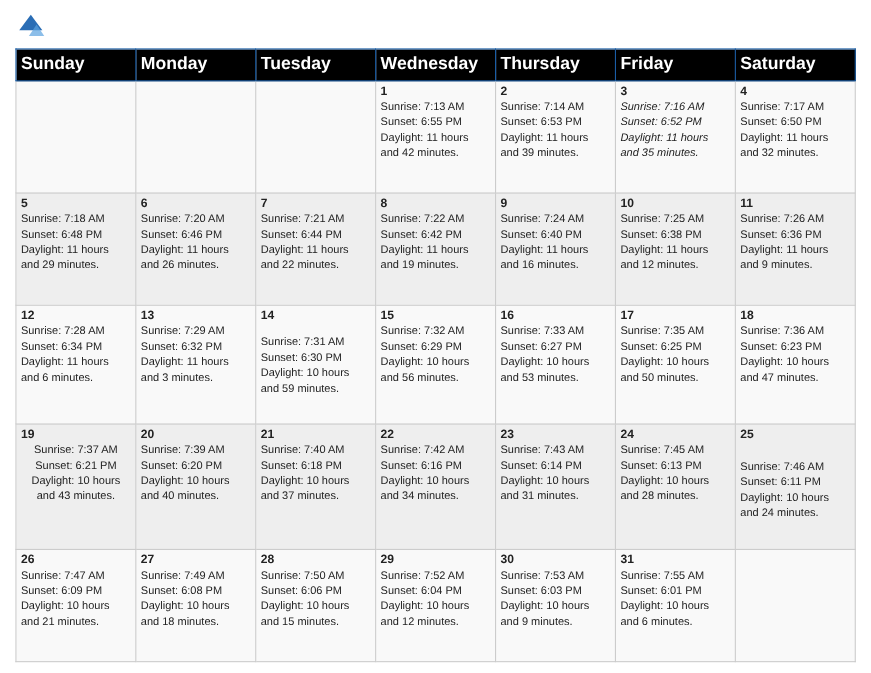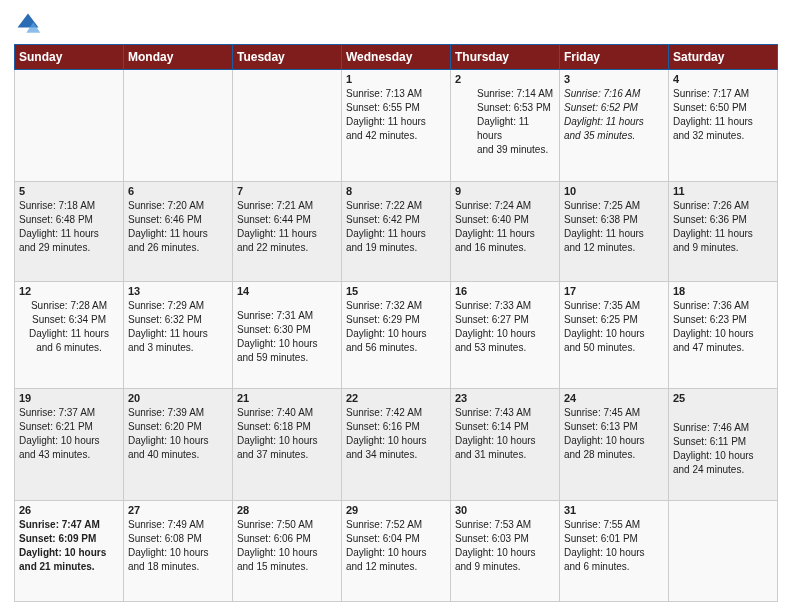--- a/index.html
+++ b/index.html
@@ -55,23 +55,23 @@
       color: #333;
     }
     .calendar {
       flex: 1;
       border: 1px solid #ccc;
       border-collapse: collapse;
       width: 100%;
       table-layout: fixed;
     }
     .calendar thead tr th {
-      background: #7f1d1d;
+      background: #000000;
       color: #fff;
-      font-size: 12px;
+      font-size: 16px;
       font-weight: bold;
       padding: 5px 4px;
       border: 1px solid #1a5da5;
       text-align: left;
     }
     .calendar tbody tr td {
       border: 1px solid #ccc;
       vertical-align: top;
       padding: 3px 4px;
       font-size: 9.5px;
@@ -136,21 +136,21 @@
           <td></td>
           <td>
             <span class="day-number">1</span>
             <div class="day-info" style="white-space: pre-line;">Sunrise: 7:13 AM
 Sunset: 6:55 PM
 Daylight: 11 hours
 and 42 minutes.</div>
           </td>
           <td>
             <span class="day-number">2</span>
-            <div class="day-info" style="white-space: pre-line; margin-left: 22px;">Sunrise: 7:14 AM
+            <div class="day-info" style="white-space: pre-line;">Sunrise: 7:14 AM
 Sunset: 6:53 PM
 Daylight: 11 hours
 and 39 minutes.</div>
           </td>
           <td>
             <span class="day-number">3</span>
             <div class="day-info" style="white-space: pre-line; font-style: italic;">Sunrise: 7:16 AM
 Sunset: 6:52 PM
 Daylight: 11 hours
 and 35 minutes.</div>
@@ -210,21 +210,21 @@
             <span class="day-number">11</span>
             <div class="day-info" style="white-space: pre-line;">Sunrise: 7:26 AM
 Sunset: 6:36 PM
 Daylight: 11 hours
 and 9 minutes.</div>
           </td>
         </tr>
         <tr>
           <td>
             <span class="day-number">12</span>
-            <div class="day-info" style="white-space: pre-line; text-align: center;">Sunrise: 7:28 AM
+            <div class="day-info" style="white-space: pre-line;">Sunrise: 7:28 AM
 Sunset: 6:34 PM
 Daylight: 11 hours
 and 6 minutes.</div>
           </td>
           <td>
             <span class="day-number">13</span>
             <div class="day-info" style="white-space: pre-line;">Sunrise: 7:29 AM
 Sunset: 6:32 PM
 Daylight: 11 hours
 and 3 minutes.</div>
@@ -261,21 +261,21 @@
             <span class="day-number">18</span>
             <div class="day-info" style="white-space: pre-line;">Sunrise: 7:36 AM
 Sunset: 6:23 PM
 Daylight: 10 hours
 and 47 minutes.</div>
           </td>
         </tr>
         <tr>
           <td>
             <span class="day-number">19</span>
-            <div class="day-info" style="white-space: pre-line;">Sunrise: 7:37 AM
+            <div class="day-info" style="white-space: pre-line; text-align: center;">Sunrise: 7:37 AM
 Sunset: 6:21 PM
 Daylight: 10 hours
 and 43 minutes.</div>
           </td>
           <td>
             <span class="day-number">20</span>
             <div class="day-info" style="white-space: pre-line;">Sunrise: 7:39 AM
 Sunset: 6:20 PM
 Daylight: 10 hours
 and 40 minutes.</div>
@@ -312,21 +312,21 @@
             <span class="day-number">25</span>
             <div class="day-info" style="white-space: pre-line; margin-top: 17px;">Sunrise: 7:46 AM
 Sunset: 6:11 PM
 Daylight: 10 hours
 and 24 minutes.</div>
           </td>
         </tr>
         <tr>
           <td>
             <span class="day-number">26</span>
-            <div class="day-info" style="white-space: pre-line; font-weight: bold;">Sunrise: 7:47 AM
+            <div class="day-info" style="white-space: pre-line;">Sunrise: 7:47 AM
 Sunset: 6:09 PM
 Daylight: 10 hours
 and 21 minutes.</div>
           </td>
           <td>
             <span class="day-number">27</span>
             <div class="day-info" style="white-space: pre-line;">Sunrise: 7:49 AM
 Sunset: 6:08 PM
 Daylight: 10 hours
 and 18 minutes.</div>

